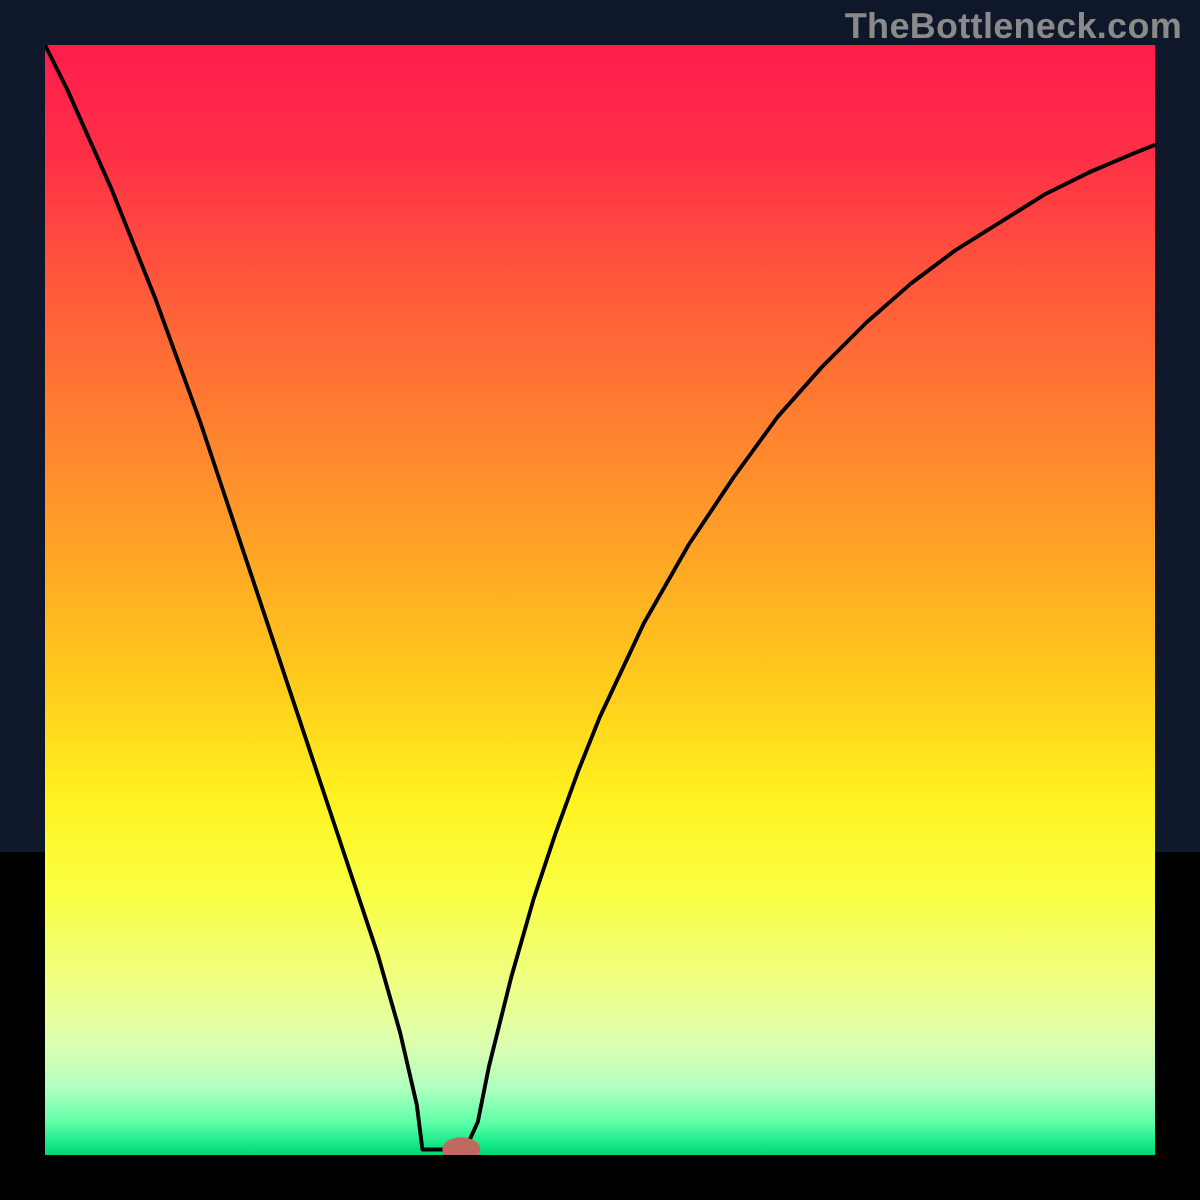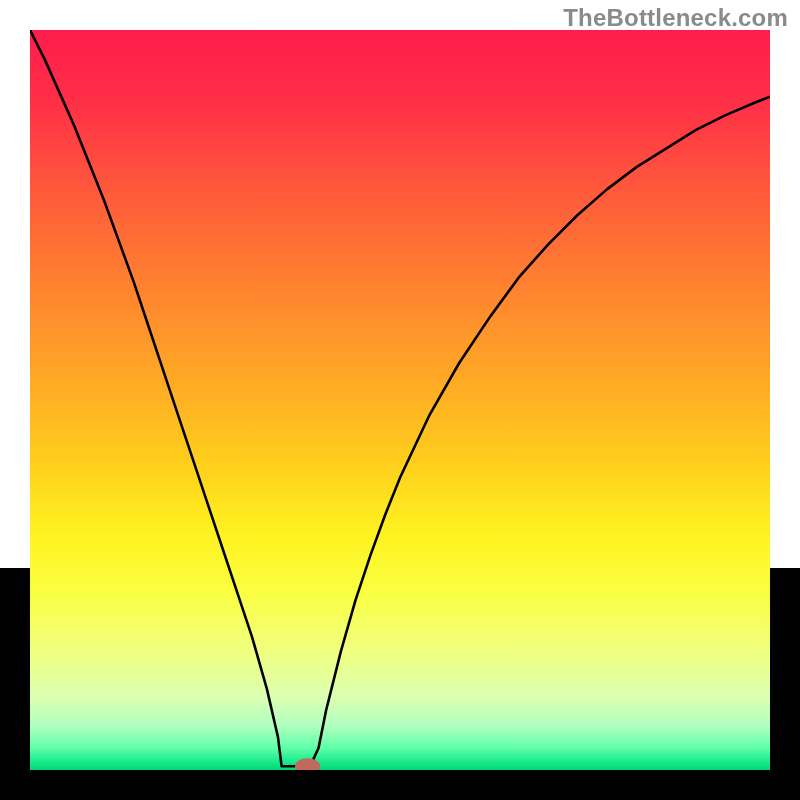--- a/index.html
+++ b/index.html
@@ -7,21 +7,21 @@
     padding: 0;
     width: 800px;
     height: 800px;
     background: #000;
     overflow: hidden;
   }
   .frame {
     position: relative;
     width: 800px;
     height: 568px;
-    background: #ffffff;
+    background: #0f172a;
   }
   .watermark {
     position: absolute;
     top: 4px;
     right: 12px;
     font-family: Arial, Helvetica, sans-serif;
     font-size: 24px;
     font-weight: 600;
     color: #8a8a8a;
     letter-spacing: 0.2px;

